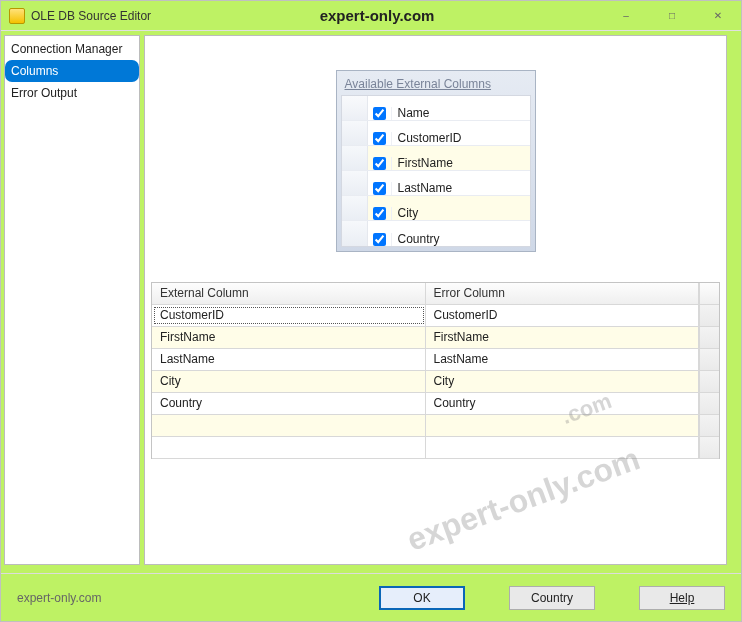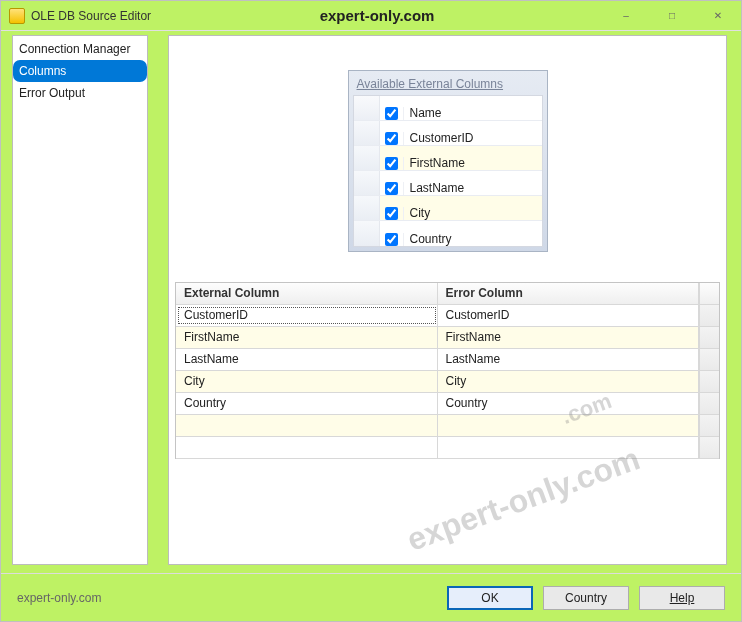--- a/index.html
+++ b/index.html
@@ -50,22 +50,22 @@
     font-size: 10px;
   }
   .instruction {
     padding: 16px 18px 10px 18px;
     font-size: 12px;
     color: #333;
   }
   .main-area {
     flex: 1;
     display: flex;
-    gap: 20px;
-    padding: 4px 14px 8px 11px;
+    gap: 4px;
+    padding: 4px 14px 8px 3px;
     min-height: 0;
   }
   .nav-panel {
     width: 136px;
     border: 1px solid #bcbcbc;
     background: #fff;
     padding: 2px 0;
   }
   .nav-item {
     padding: 2px 6px;
@@ -153,21 +153,20 @@
   }
   .mt-row .mt-cell:last-child { border-right: none; }
   .mt-scroll {
     width: 20px;
     background: linear-gradient(#f3f3f3,#eaeaea);
     border-left: 1px solid #d8d8d8;
   }
   .mt-row.header .mt-cell {
     background: linear-gradient(#fdfdfd,#efefef);
     color: #333;
-    font-weight: bold;
   }
   .mt-row.header .mt-scroll { background: linear-gradient(#fdfdfd,#efefef); }
   .mt-row.focus .mt-cell:first-child {
     outline: 1px dotted #555;
     outline-offset: -3px;
   }
   .mt-row.altY { background: #fffde8; }
   .footer {
     height: 48px;
     border-top: 1px solid #dcdcdc;
@@ -179,20 +178,21 @@
   .footer-left { font-size: 12px; color: #666; }
   .footer-buttons { display: flex; gap: 10px; }
   .btn {
     width: 86px;
     height: 24px;
     background: #e9e9e9;
     border: 1px solid #adadad;
     font-size: 12px;
     display: flex; align-items: center; justify-content: center;
     cursor: default;
+    margin-left: 34px;
   }
   .btn.primary { border: 2px solid #0a66b7; background:#e6eefb; }
   .btn .ul { text-decoration: underline; }
   .watermark-diag {
     position: absolute;
     font-size: 32px;
     font-weight: 700;
     color: rgba(120,120,120,0.30);
     transform: rotate(-20deg);
     pointer-events: none;

